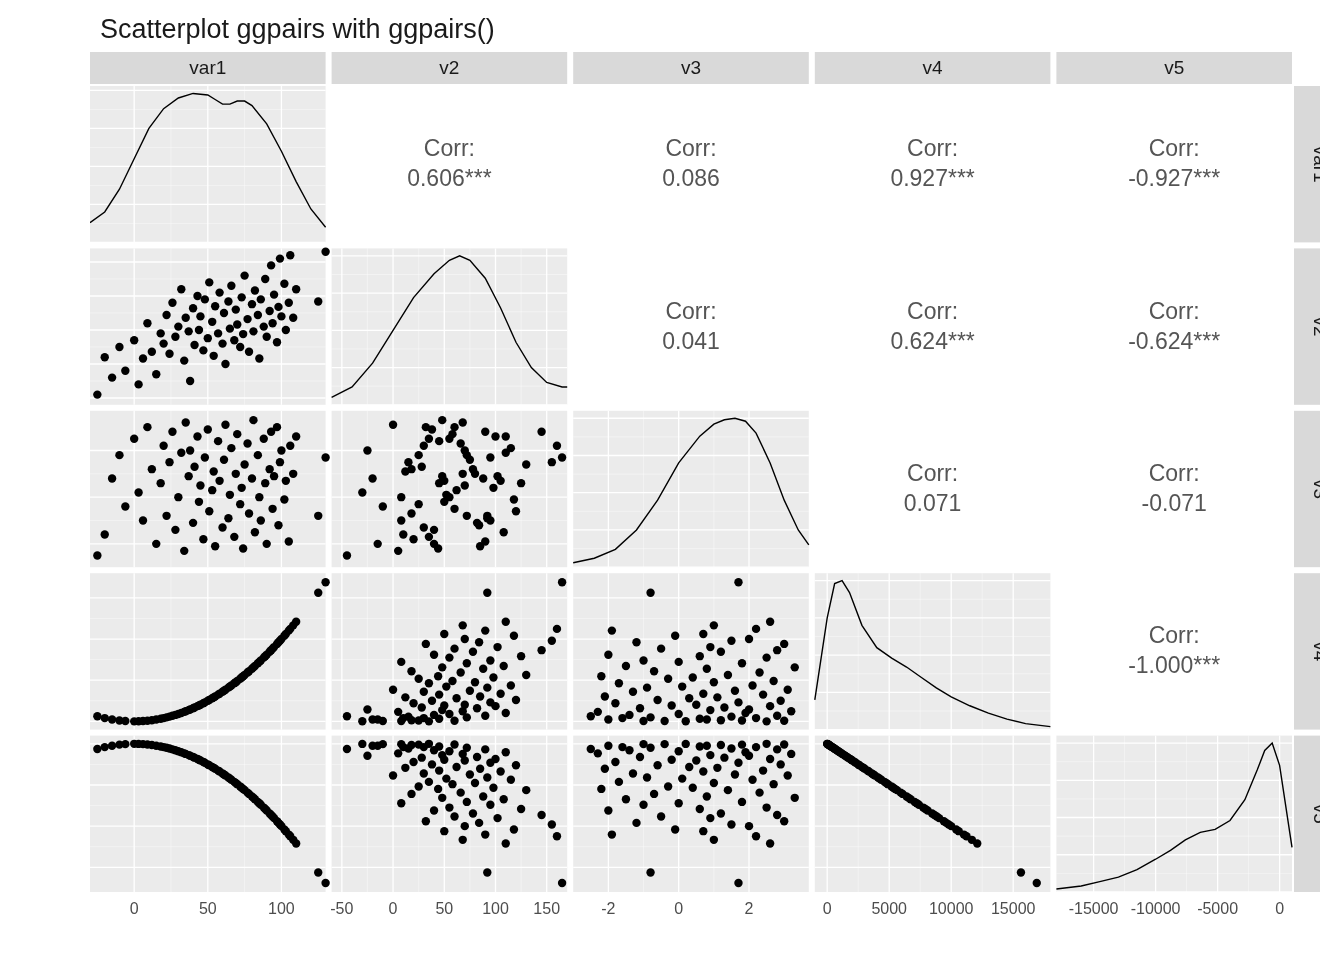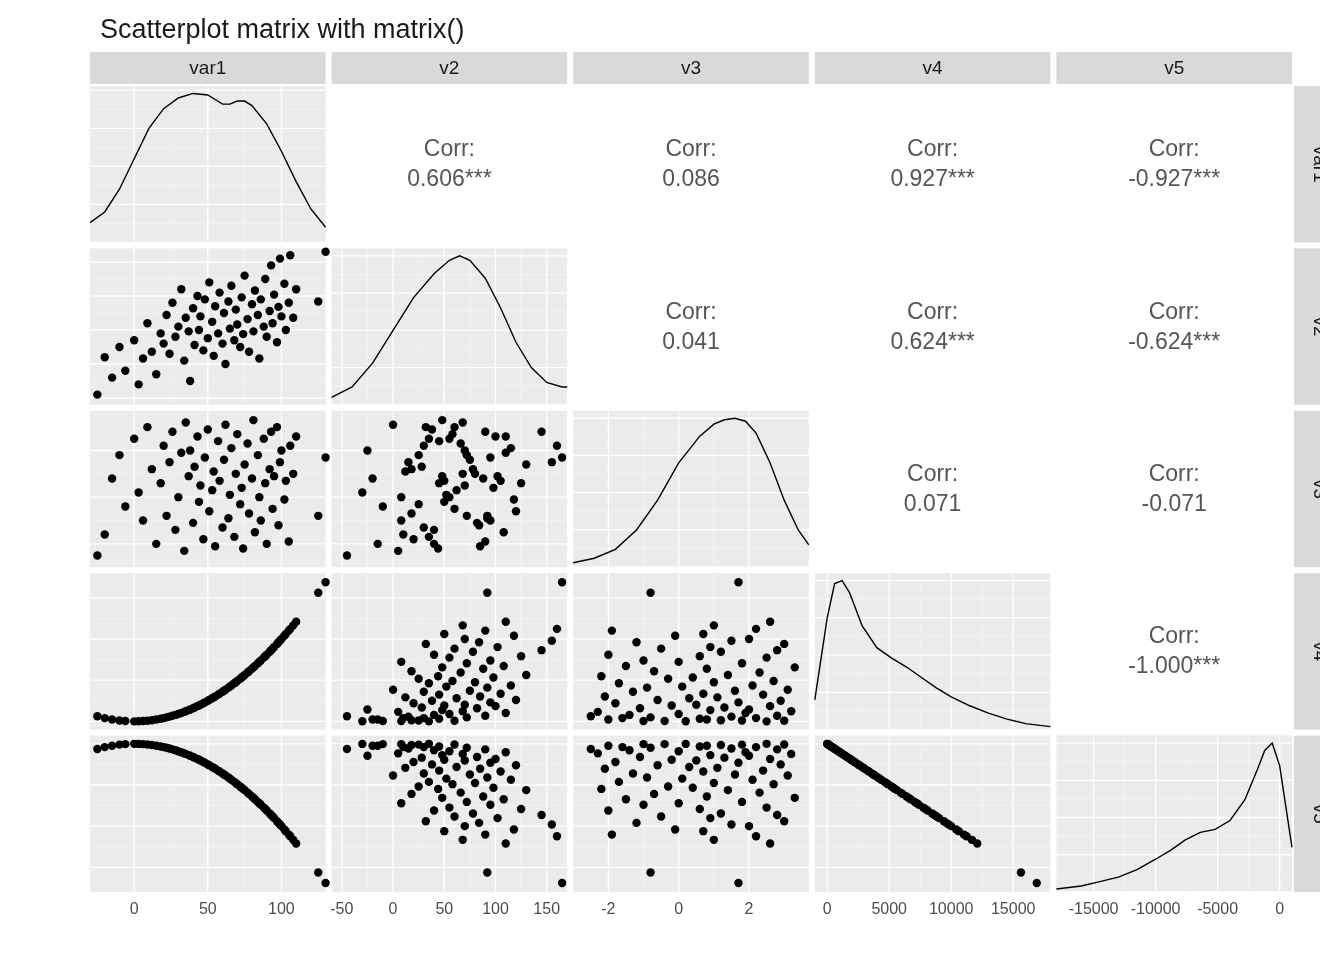--- a/index.html
+++ b/index.html
@@ -13,21 +13,21 @@
   .grid-major{stroke:#fff;stroke-width:1.3;}
   .grid-minor{stroke:#fff;stroke-width:0.55;opacity:0.7;}
   .tick-text{fill:#4d4d4d;font-size:16px;}
   .corr-text{fill:#555;font-size:23px;}
   .density-line{fill:none;stroke:#000;stroke-width:1.4;}
   .point{fill:#000;}
 </style>
 </head>
 <body>
 <div class="wrap">
-  <div class="title">Scatterplot matrix with matrix()</div>
+  <div class="title">Scatterplot ggpairs with ggpairs()</div>
   <div class="matrix-area">
     <svg id="matrix-svg" width="1230" height="880">
         <rect x="0" y="0" width="235.6" height="32" class="strip"></rect>
         <text x="117.8" y="22" text-anchor="middle" class="strip-text">var1</text>
         <rect x="241.6" y="0" width="235.6" height="32" class="strip"></rect>
         <text x="359.4" y="22" text-anchor="middle" class="strip-text">v2</text>
         <rect x="483.2" y="0" width="235.6" height="32" class="strip"></rect>
         <text x="601" y="22" text-anchor="middle" class="strip-text">v3</text>
         <rect x="724.8" y="0" width="235.6" height="32" class="strip"></rect>
         <text x="842.5999999999999" y="22" text-anchor="middle" class="strip-text">v4</text>

